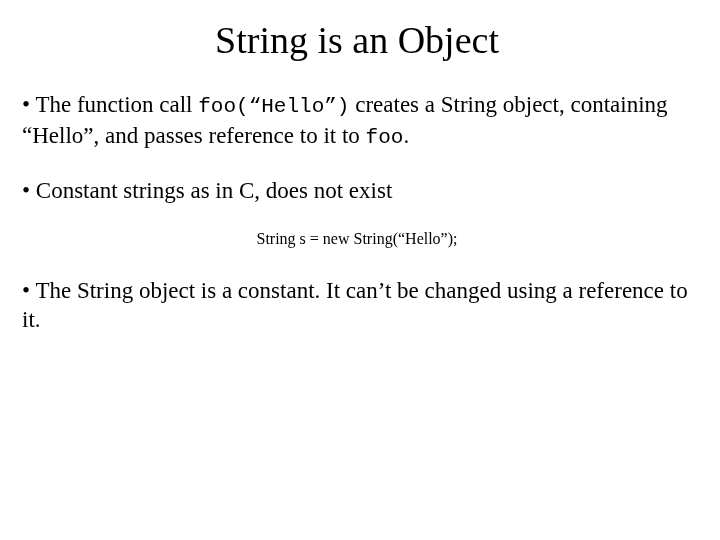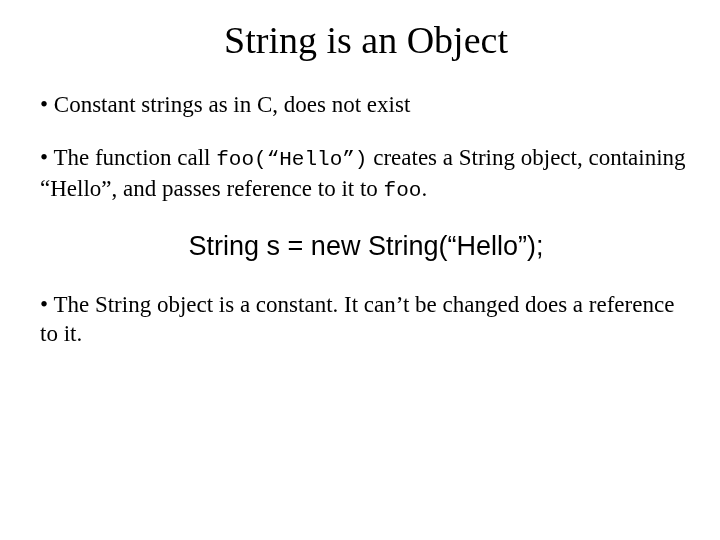--- a/index.html
+++ b/index.html
@@ -8,61 +8,61 @@
     width: 720px;
     height: 540px;
     background: #ffffff;
     font-family: "Times New Roman", Times, serif;
     color: #000000;
   }
   .slide {
     width: 720px;
     height: 478px;
     box-sizing: border-box;
-    padding: 18px 28px 20px 40px;
+    padding: 18px 28px 20px 22px;
   }
   .title {
     text-align: center;
     font-size: 38px;
     font-weight: normal;
     margin: 0 0 28px 0;
   }
   .body {
     font-size: 23px;
     line-height: 1.28;
   }
   .para {
     margin: 0 0 24px 0;
   }
   .mono {
     font-family: "Courier New", Courier, monospace;
     font-size: 21px;
   }
   .code-line {
-    font-family: Liberation Sans, sans-serif;
-    font-size: 27px;
+    font-family: Liberation Serif, serif;
+    font-size: 16px;
     text-align: center;
     margin: 0 0 26px 0;
   }
 </style>
 </head>
 <body>
 
 <div class="slide">
 
   <h1 class="title">String is an Object</h1>
 
   <div class="body">
 
-    <p class="para">•  Constant strings as in C, does not exist</p>
-
     <p class="para">
       <span>•  The function call </span><span class="mono">foo(“Hello”)</span><span> creates a String object, containing “Hello”, and passes reference to it to </span><span class="mono">foo</span><span>.</span>
     </p>
 
+    <p class="para">•  Constant strings as in C, does not exist</p>
+
 
     <p class="code-line">String s = new String(“Hello”);</p>
 
-    <p class="para">• The String object is a constant. It can’t be changed does a reference to it.</p>
+    <p class="para">• The String object is a constant. It can’t be changed using a reference to it.</p>
 
   </div>
 
 </div>
 
 </body></html>

